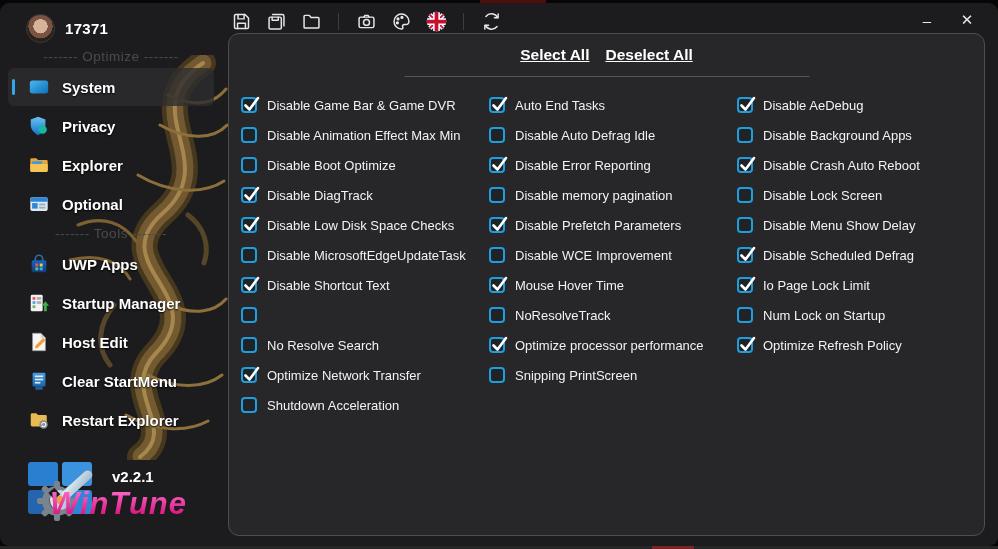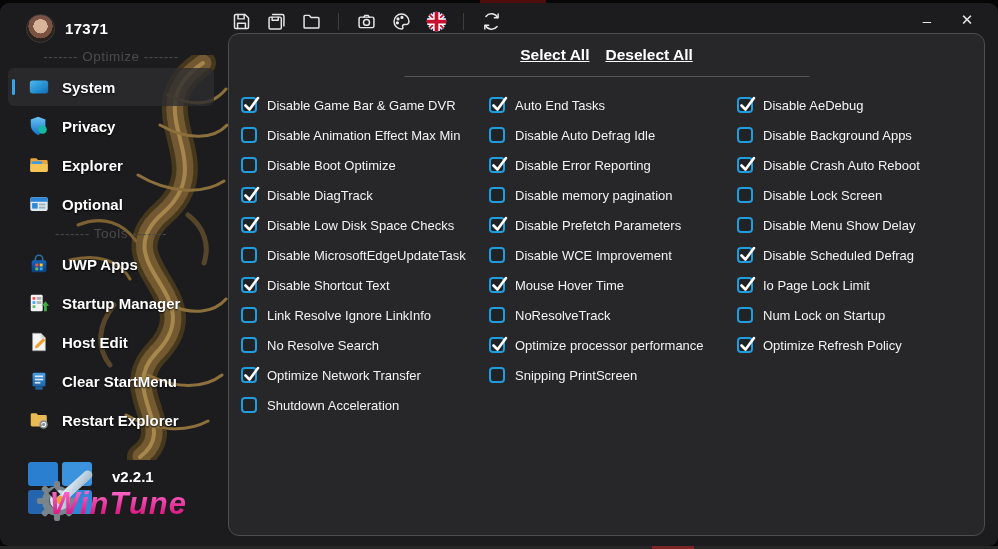--- a/index.html
+++ b/index.html
@@ -389,21 +389,20 @@
           <label class="check-row">
             <span class="cb on">
               <svg viewBox="0 0 19 19">
                 <path d="M3.5 10.5 7.5 14.5 16 3" fill="none" stroke="#fff" stroke-width="2.6" stroke-linecap="round" stroke-linejoin="round"></path>
               </svg>
             </span>
             <span class="cb-label">Disable Shortcut Text</span>
           </label>
           <label class="check-row">
             <span class="cb"></span>
-            <span class="cb-label">Link Resolve Ignore LinkInfo</span>
           </label>
           <label class="check-row">
             <span class="cb"></span>
             <span class="cb-label">No Resolve Search</span>
           </label>
           <label class="check-row">
             <span class="cb on">
               <svg viewBox="0 0 19 19">
                 <path d="M3.5 10.5 7.5 14.5 16 3" fill="none" stroke="#fff" stroke-width="2.6" stroke-linecap="round" stroke-linejoin="round"></path>
               </svg>

